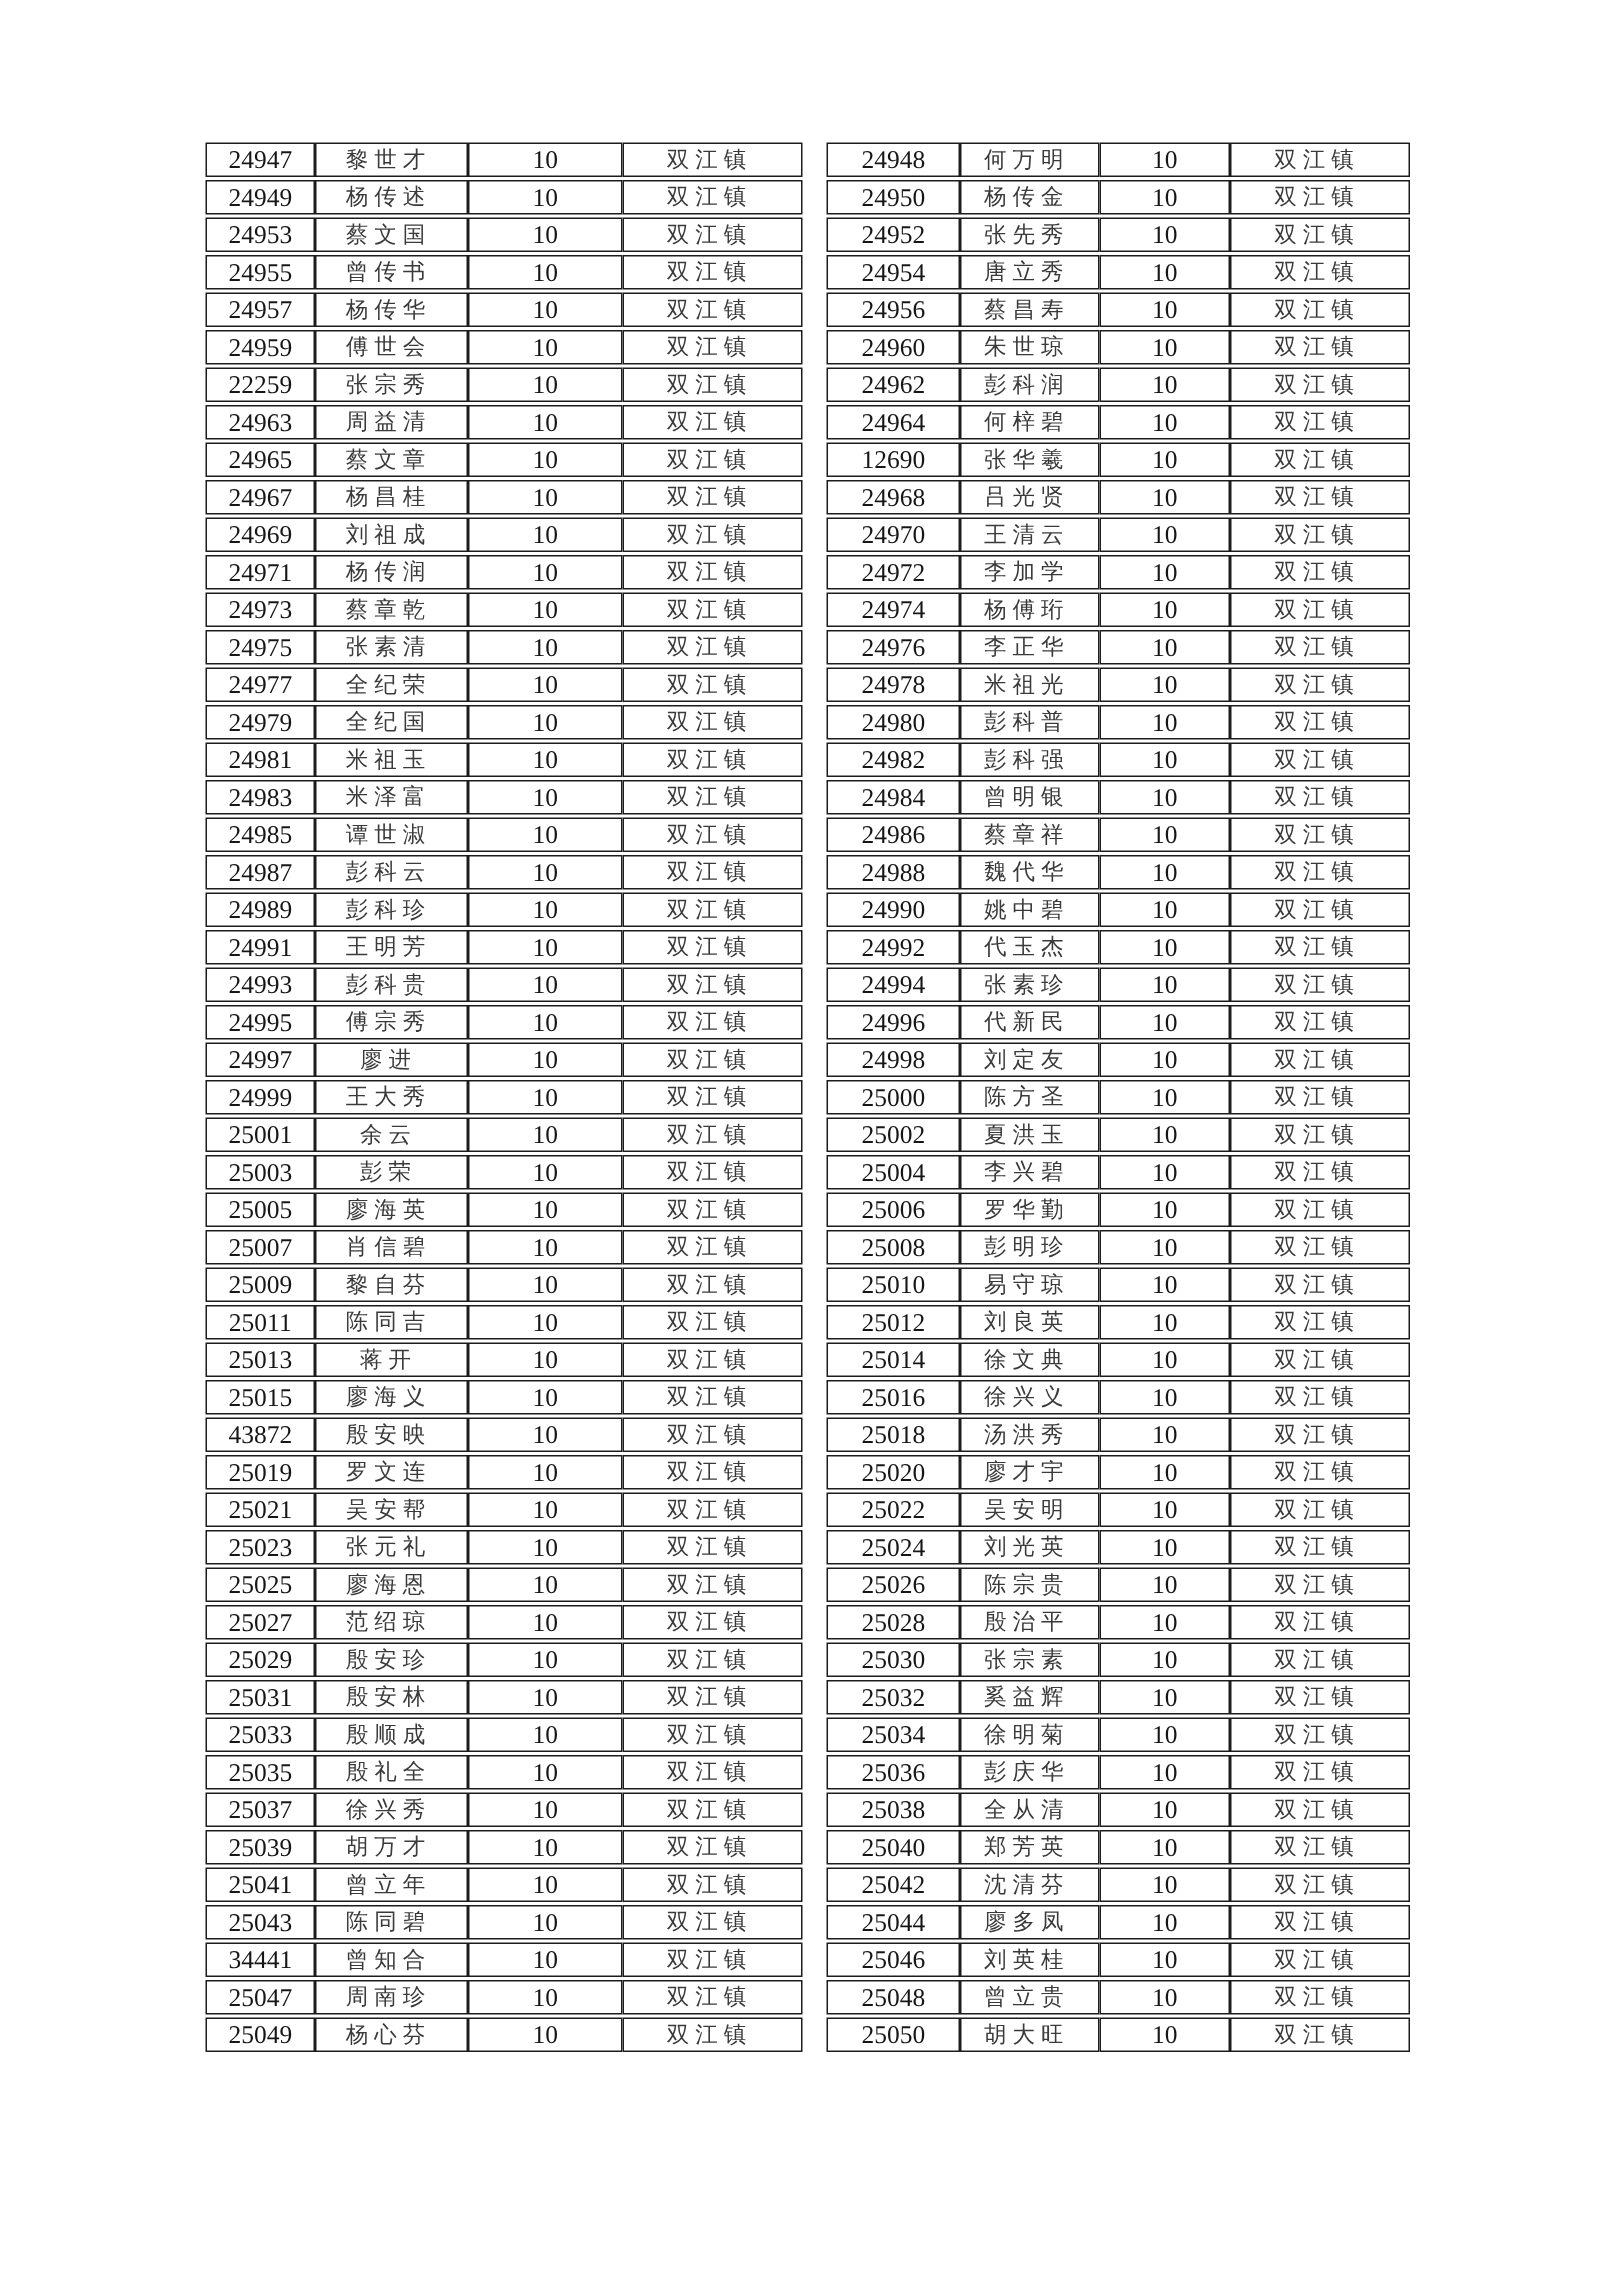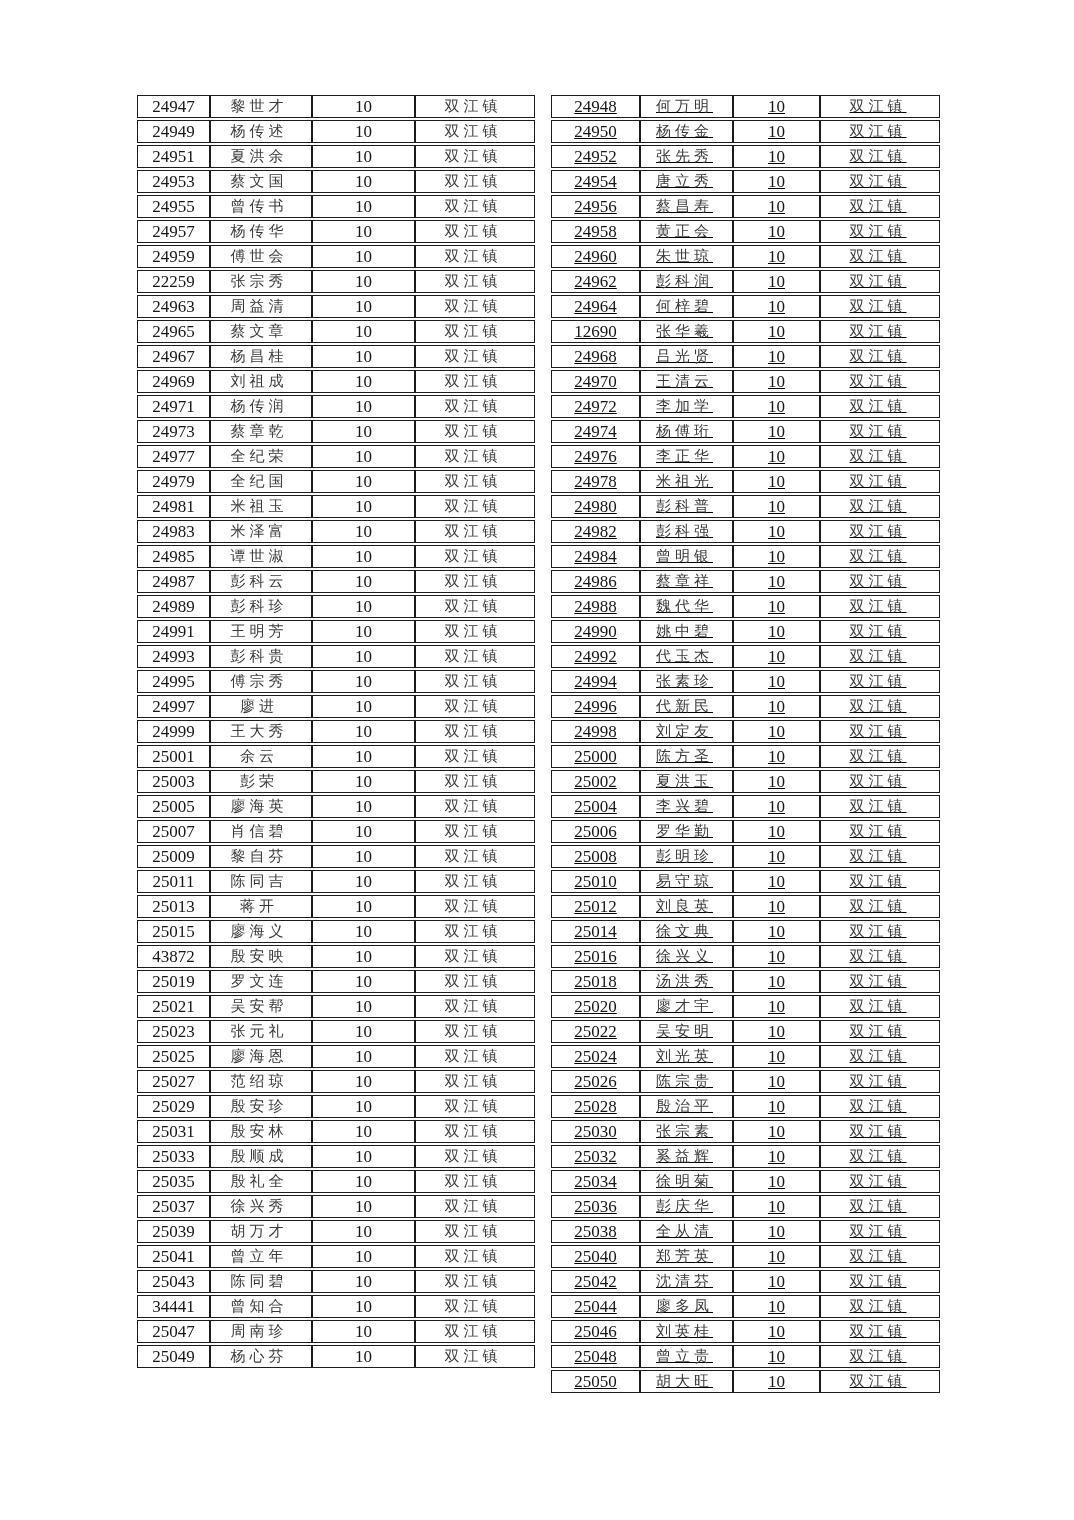--- a/index.html
+++ b/index.html
@@ -16,21 +16,21 @@
     font-family: "Liberation Serif", "DejaVu Serif", serif;
   }
   table.roster {
     position: absolute;
     top: 93px;
     border-collapse: separate;
     border-spacing: 0 2px;
     table-layout: fixed;
   }
   #left-roster  { left: 137px; width: 398px; }
-  #right-roster { left: 551px; width: 389px; text-decoration: underline; }
+  #right-roster { left: 551px; width: 389px; }
   td {
     box-sizing: border-box;
     border: 1px solid #1c1c1c;
     height: 23px;
     padding: 0;
     text-align: center;
     vertical-align: middle;
     white-space: nowrap;
     overflow: hidden;
     background: #ffffff;
@@ -67,26 +67,20 @@
           <td class="num">10</td>
           <td class="cjk">双江镇</td>
         </tr>
         <tr>
           <td class="num">24949</td>
           <td class="cjk">杨传述</td>
           <td class="num">10</td>
           <td class="cjk">双江镇</td>
         </tr>
         <tr>
-          <td class="num">24951</td>
-          <td class="cjk">夏洪余</td>
-          <td class="num">10</td>
-          <td class="cjk">双江镇</td>
-        </tr>
-        <tr>
           <td class="num">24953</td>
           <td class="cjk">蔡文国</td>
           <td class="num">10</td>
           <td class="cjk">双江镇</td>
         </tr>
         <tr>
           <td class="num">24955</td>
           <td class="cjk">曾传书</td>
           <td class="num">10</td>
           <td class="cjk">双江镇</td>
@@ -135,20 +129,26 @@
         </tr>
         <tr>
           <td class="num">24971</td>
           <td class="cjk">杨传润</td>
           <td class="num">10</td>
           <td class="cjk">双江镇</td>
         </tr>
         <tr>
           <td class="num">24973</td>
           <td class="cjk">蔡章乾</td>
+          <td class="num">10</td>
+          <td class="cjk">双江镇</td>
+        </tr>
+        <tr>
+          <td class="num">24975</td>
+          <td class="cjk">张素清</td>
           <td class="num">10</td>
           <td class="cjk">双江镇</td>
         </tr>
         <tr>
           <td class="num">24977</td>
           <td class="cjk">全纪荣</td>
           <td class="num">10</td>
           <td class="cjk">双江镇</td>
         </tr>
         <tr>
@@ -402,26 +402,20 @@
           <td class="num">10</td>
           <td class="cjk">双江镇</td>
         </tr>
         <tr>
           <td class="num">24956</td>
           <td class="cjk">蔡昌寿</td>
           <td class="num">10</td>
           <td class="cjk">双江镇</td>
         </tr>
         <tr>
-          <td class="num">24958</td>
-          <td class="cjk">黄正会</td>
-          <td class="num">10</td>
-          <td class="cjk">双江镇</td>
-        </tr>
-        <tr>
           <td class="num">24960</td>
           <td class="cjk">朱世琼</td>
           <td class="num">10</td>
           <td class="cjk">双江镇</td>
         </tr>
         <tr>
           <td class="num">24962</td>
           <td class="cjk">彭科润</td>
           <td class="num">10</td>
           <td class="cjk">双江镇</td>

